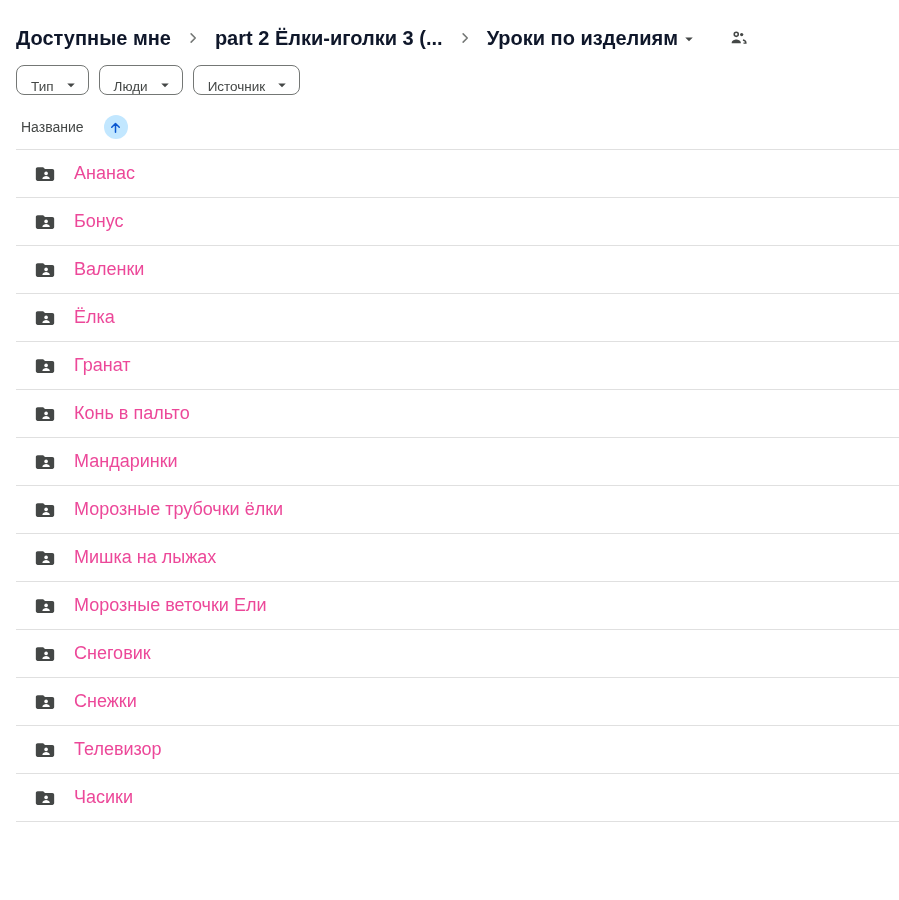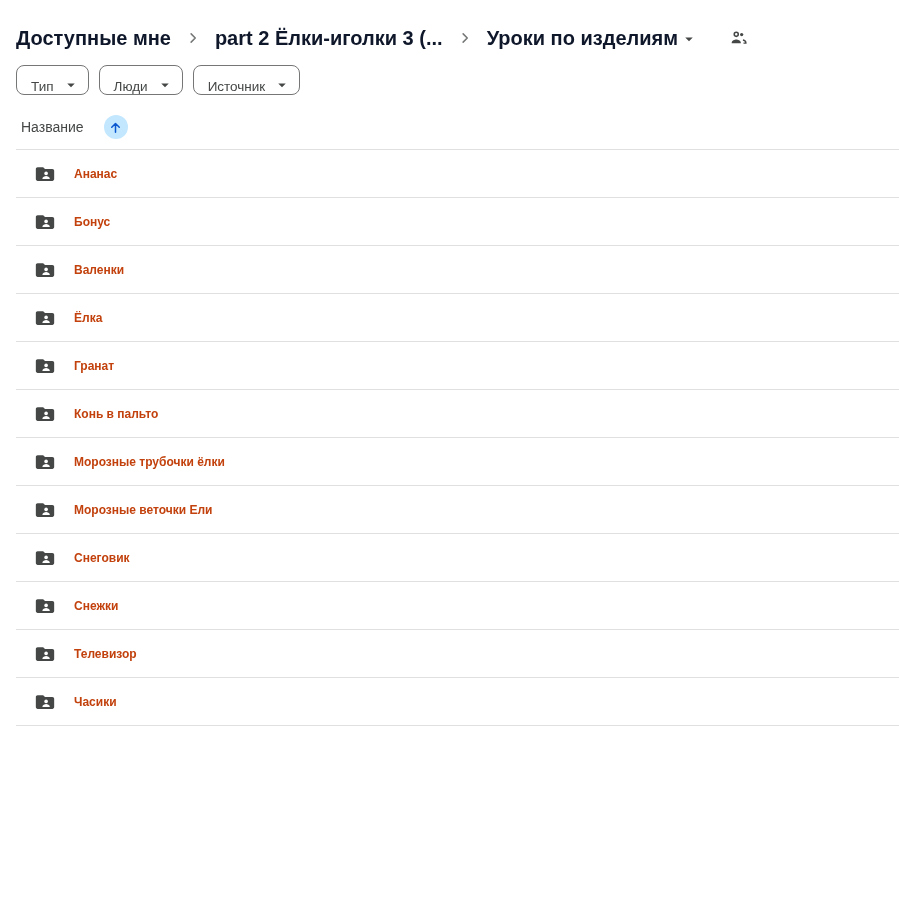--- a/index.html
+++ b/index.html
@@ -72,21 +72,21 @@
     display: flex; align-items: center; justify-content: center;
   }
 
   .file-row {
     display: flex; align-items: center; gap: 18px;
     height: 48px; padding-left: 18px;
     border-bottom: 1px solid #e0e0e0;
     cursor: pointer;
   }
   .row-icon { display: flex; align-items: center; flex: 0 0 auto; }
-  .row-name { font-size: 12px; font-weight: 700; color: #c2410c; }
+  .row-name { font-size: 18px; font-weight: 400; color: #ec4899; }
 
   svg { display: block; }
 </style>
 </head>
 <body>
 
 <div class="breadcrumb">
   <button class="crumb">Доступные мне</button>
 
   <span class="crumb-sep">
@@ -224,32 +224,52 @@
     <span class="row-icon">
       <svg width="22" height="22" viewBox="0 0 24 24">
         <path d="M10 4.5H4c-1.1 0-2 .9-2 2v11c0 1.1.9 2 2 2h16c1.1 0 2-.9 2-2v-9c0-1.1-.9-2-2-2h-8l-2-2z" fill="#444746"></path>
         <circle cx="13.2" cy="11.4" r="2" fill="#ffffff"></circle>
         <path d="M9.2 17c0-1.9 2.6-2.8 4-2.8s4 .9 4 2.8v.5h-8z" fill="#ffffff"></path>
       </svg>
     </span>
     <span class="row-name">Конь в пальто</span>
   </div>
 
+  <div class="file-row">
+    <span class="row-icon">
+      <svg width="22" height="22" viewBox="0 0 24 24">
+        <path d="M10 4.5H4c-1.1 0-2 .9-2 2v11c0 1.1.9 2 2 2h16c1.1 0 2-.9 2-2v-9c0-1.1-.9-2-2-2h-8l-2-2z" fill="#444746"></path>
+        <circle cx="13.2" cy="11.4" r="2" fill="#ffffff"></circle>
+        <path d="M9.2 17c0-1.9 2.6-2.8 4-2.8s4 .9 4 2.8v.5h-8z" fill="#ffffff"></path>
+      </svg>
+    </span>
+    <span class="row-name">Мандаринки</span>
+  </div>
 
   <div class="file-row">
     <span class="row-icon">
       <svg width="22" height="22" viewBox="0 0 24 24">
         <path d="M10 4.5H4c-1.1 0-2 .9-2 2v11c0 1.1.9 2 2 2h16c1.1 0 2-.9 2-2v-9c0-1.1-.9-2-2-2h-8l-2-2z" fill="#444746"></path>
         <circle cx="13.2" cy="11.4" r="2" fill="#ffffff"></circle>
         <path d="M9.2 17c0-1.9 2.6-2.8 4-2.8s4 .9 4 2.8v.5h-8z" fill="#ffffff"></path>
       </svg>
     </span>
     <span class="row-name">Морозные трубочки ёлки</span>
   </div>
 
+  <div class="file-row">
+    <span class="row-icon">
+      <svg width="22" height="22" viewBox="0 0 24 24">
+        <path d="M10 4.5H4c-1.1 0-2 .9-2 2v11c0 1.1.9 2 2 2h16c1.1 0 2-.9 2-2v-9c0-1.1-.9-2-2-2h-8l-2-2z" fill="#444746"></path>
+        <circle cx="13.2" cy="11.4" r="2" fill="#ffffff"></circle>
+        <path d="M9.2 17c0-1.9 2.6-2.8 4-2.8s4 .9 4 2.8v.5h-8z" fill="#ffffff"></path>
+      </svg>
+    </span>
+    <span class="row-name">Мишка на лыжах</span>
+  </div>
 
   <div class="file-row">
     <span class="row-icon">
       <svg width="22" height="22" viewBox="0 0 24 24">
         <path d="M10 4.5H4c-1.1 0-2 .9-2 2v11c0 1.1.9 2 2 2h16c1.1 0 2-.9 2-2v-9c0-1.1-.9-2-2-2h-8l-2-2z" fill="#444746"></path>
         <circle cx="13.2" cy="11.4" r="2" fill="#ffffff"></circle>
         <path d="M9.2 17c0-1.9 2.6-2.8 4-2.8s4 .9 4 2.8v.5h-8z" fill="#ffffff"></path>
       </svg>
     </span>
     <span class="row-name">Морозные веточки Ели</span>

